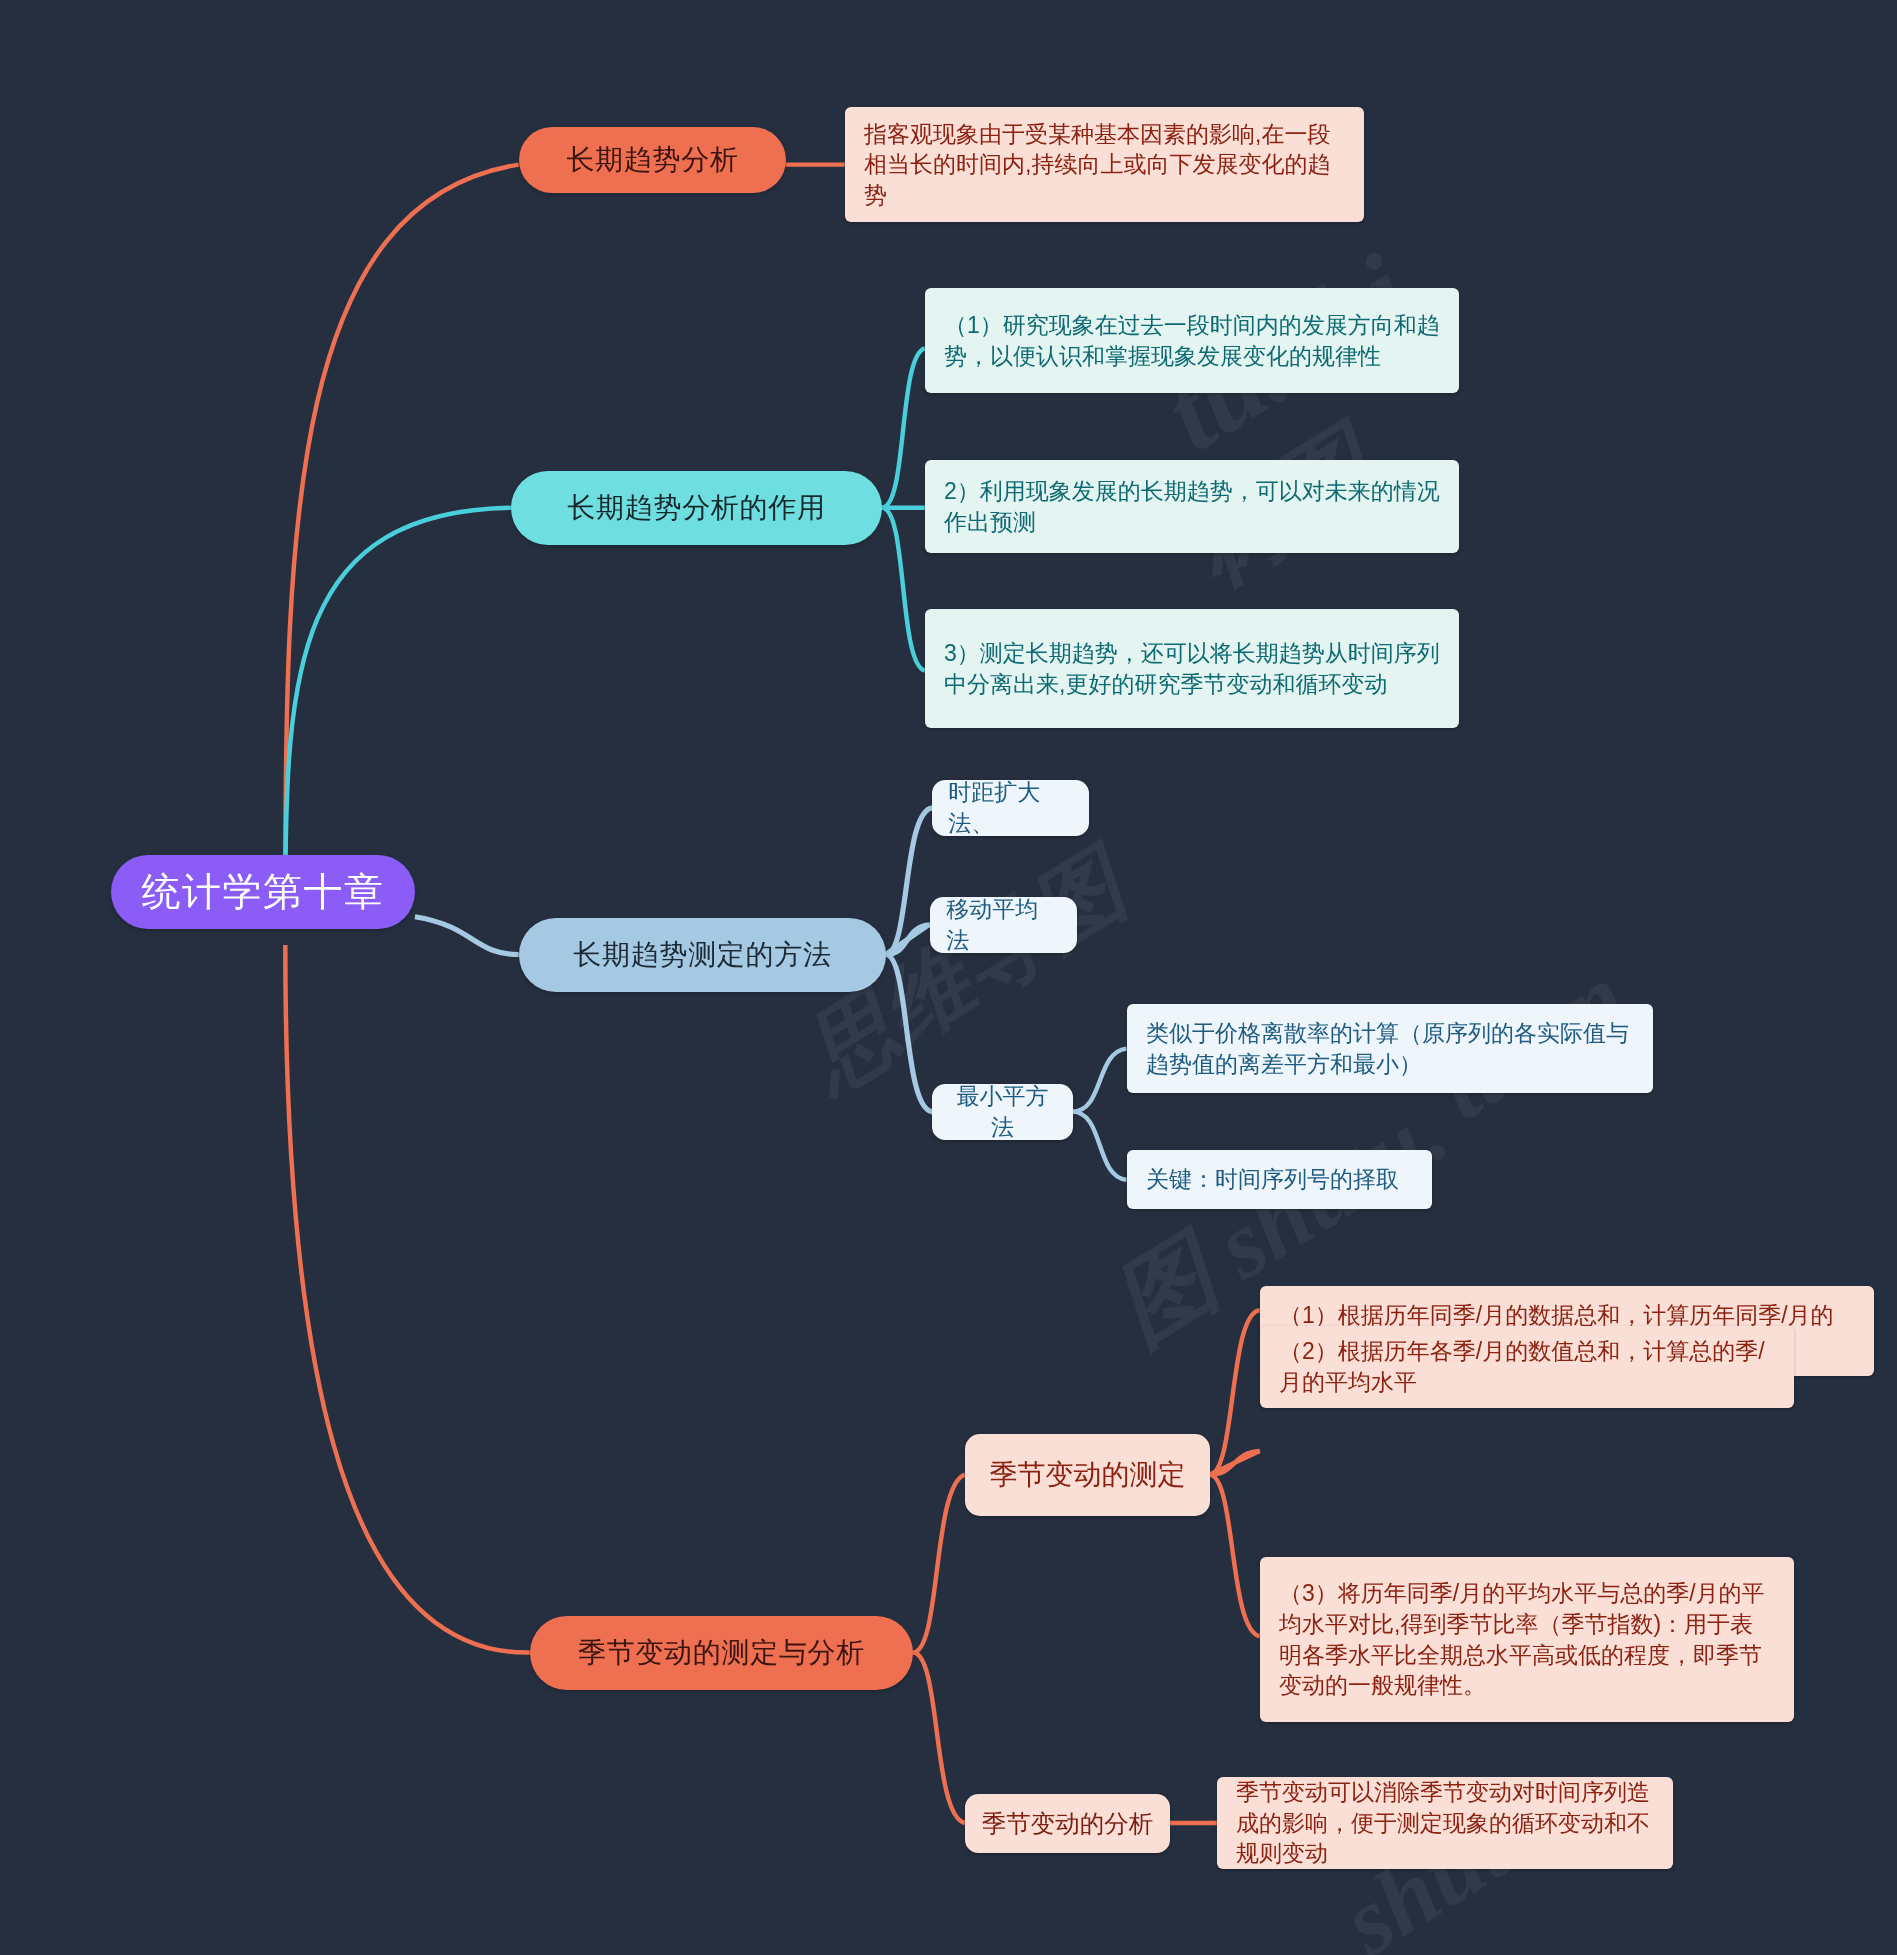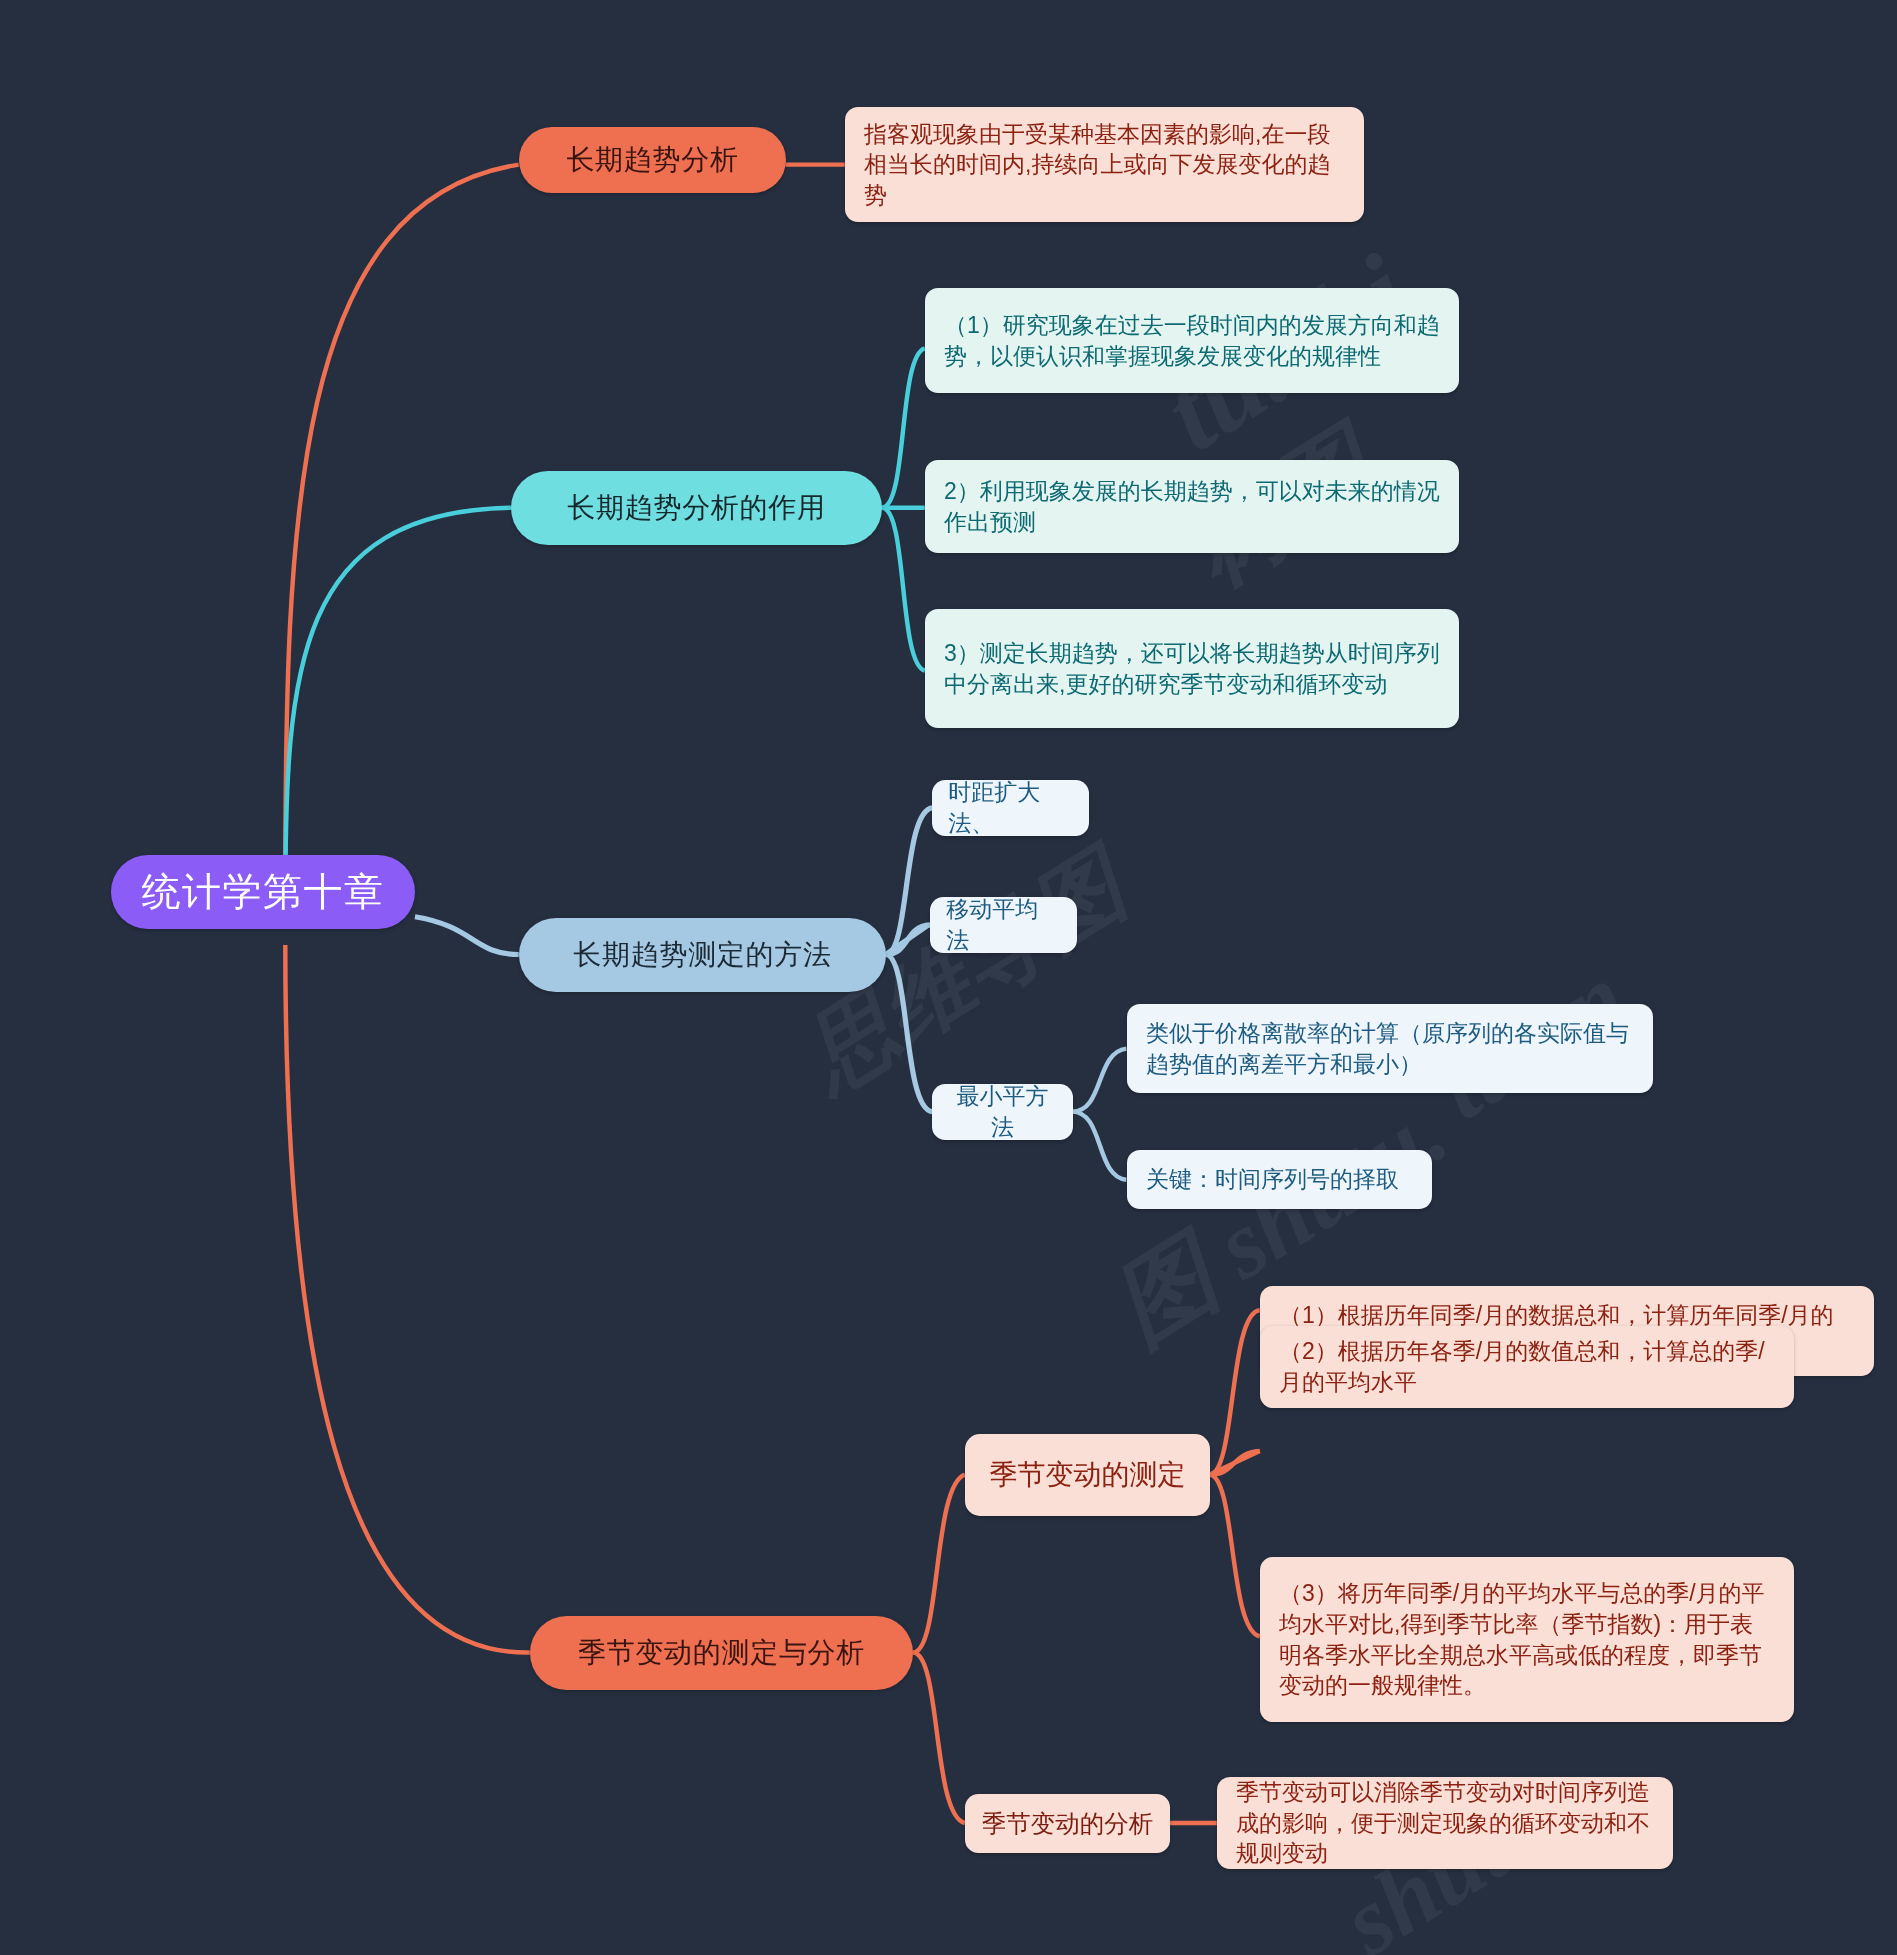--- a/index.html
+++ b/index.html
@@ -70,21 +70,21 @@
     border-radius: 13.3px;
     font-size: 23px;
     padding: 10.4px 16.3px;
     box-shadow: 0 1.5px 3.7px rgba(0,0,0,0.22);
   }
   .n-l2.c-bluepale  { background: #eef5fb; color: #1d5b80; }
   .n-l2.c-peachpale { background: #fadfd6; color: #7c1d10; }
   .n-l2.c-peachbig  { background: #fadfd6; color: #8c2212; font-size: 28px; border-radius: 15px; }
   
   .n-leaf {
-    border-radius: 13px;
+    border-radius: 6px;
     padding: 15px 19px;
     font-size: 23px;
     line-height: 1.33;
     box-shadow: 0 1.5px 3.7px rgba(0,0,0,0.22);
     align-items: center;
   }
   .n-leaf.c-peach { background: #fadfd6; color: #8c2212; }
   .n-leaf.c-mint  { background: #e3f4f1; color: #0d6a72; }
   .n-leaf.c-ice   { background: #eef5fb; color: #1d5b80; }
 </style>

